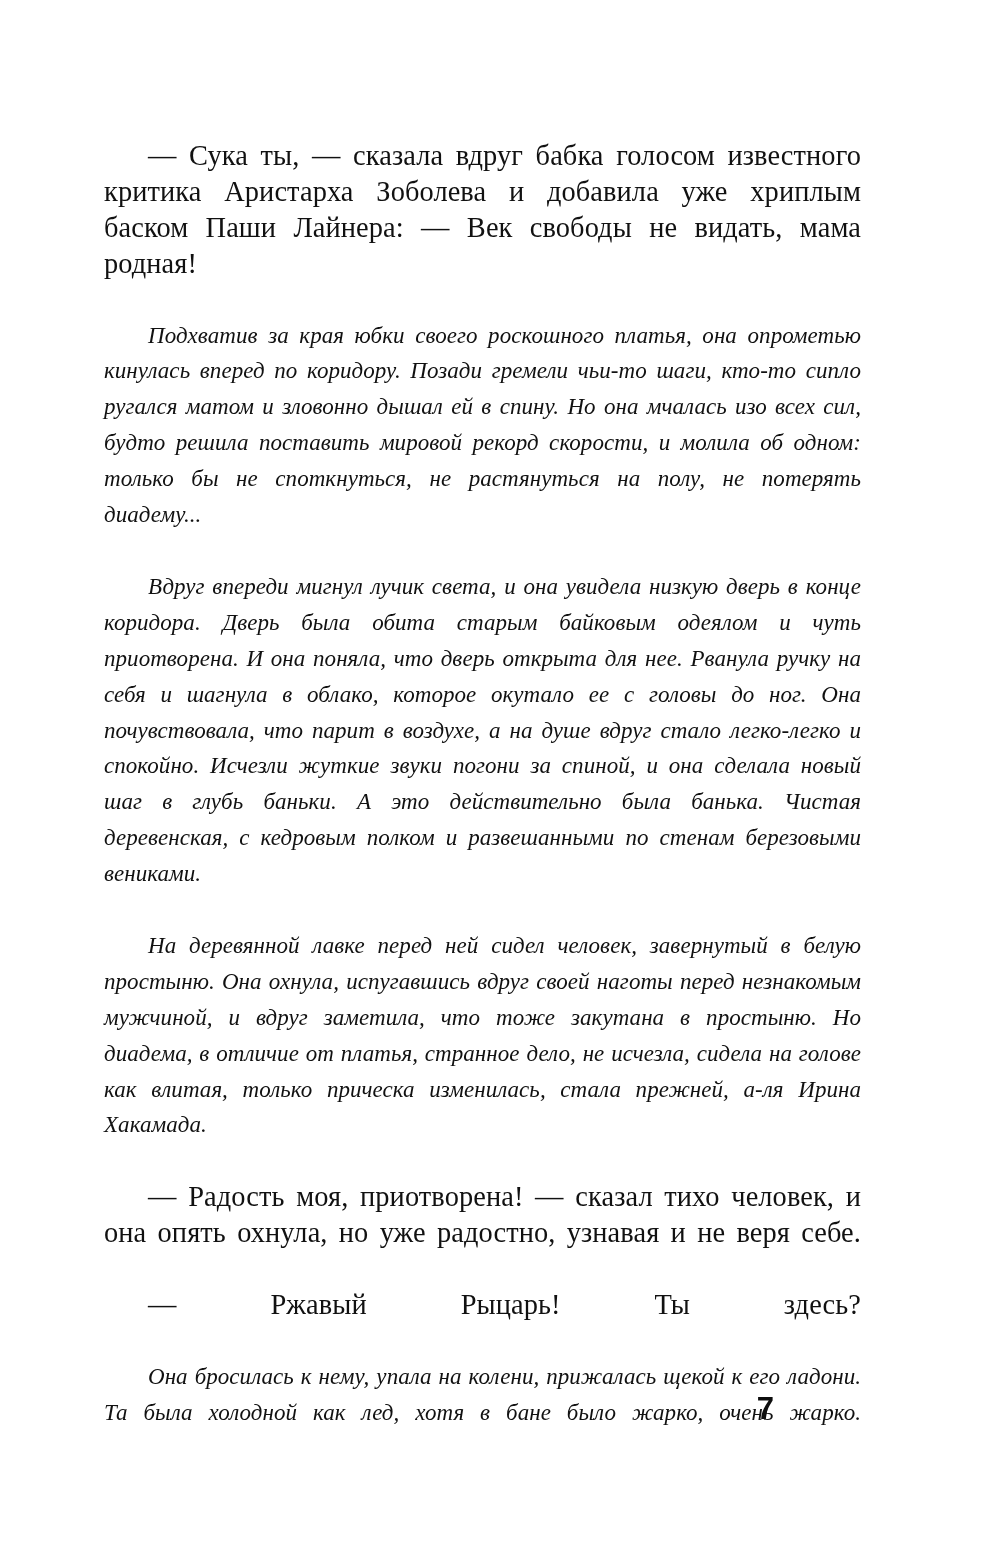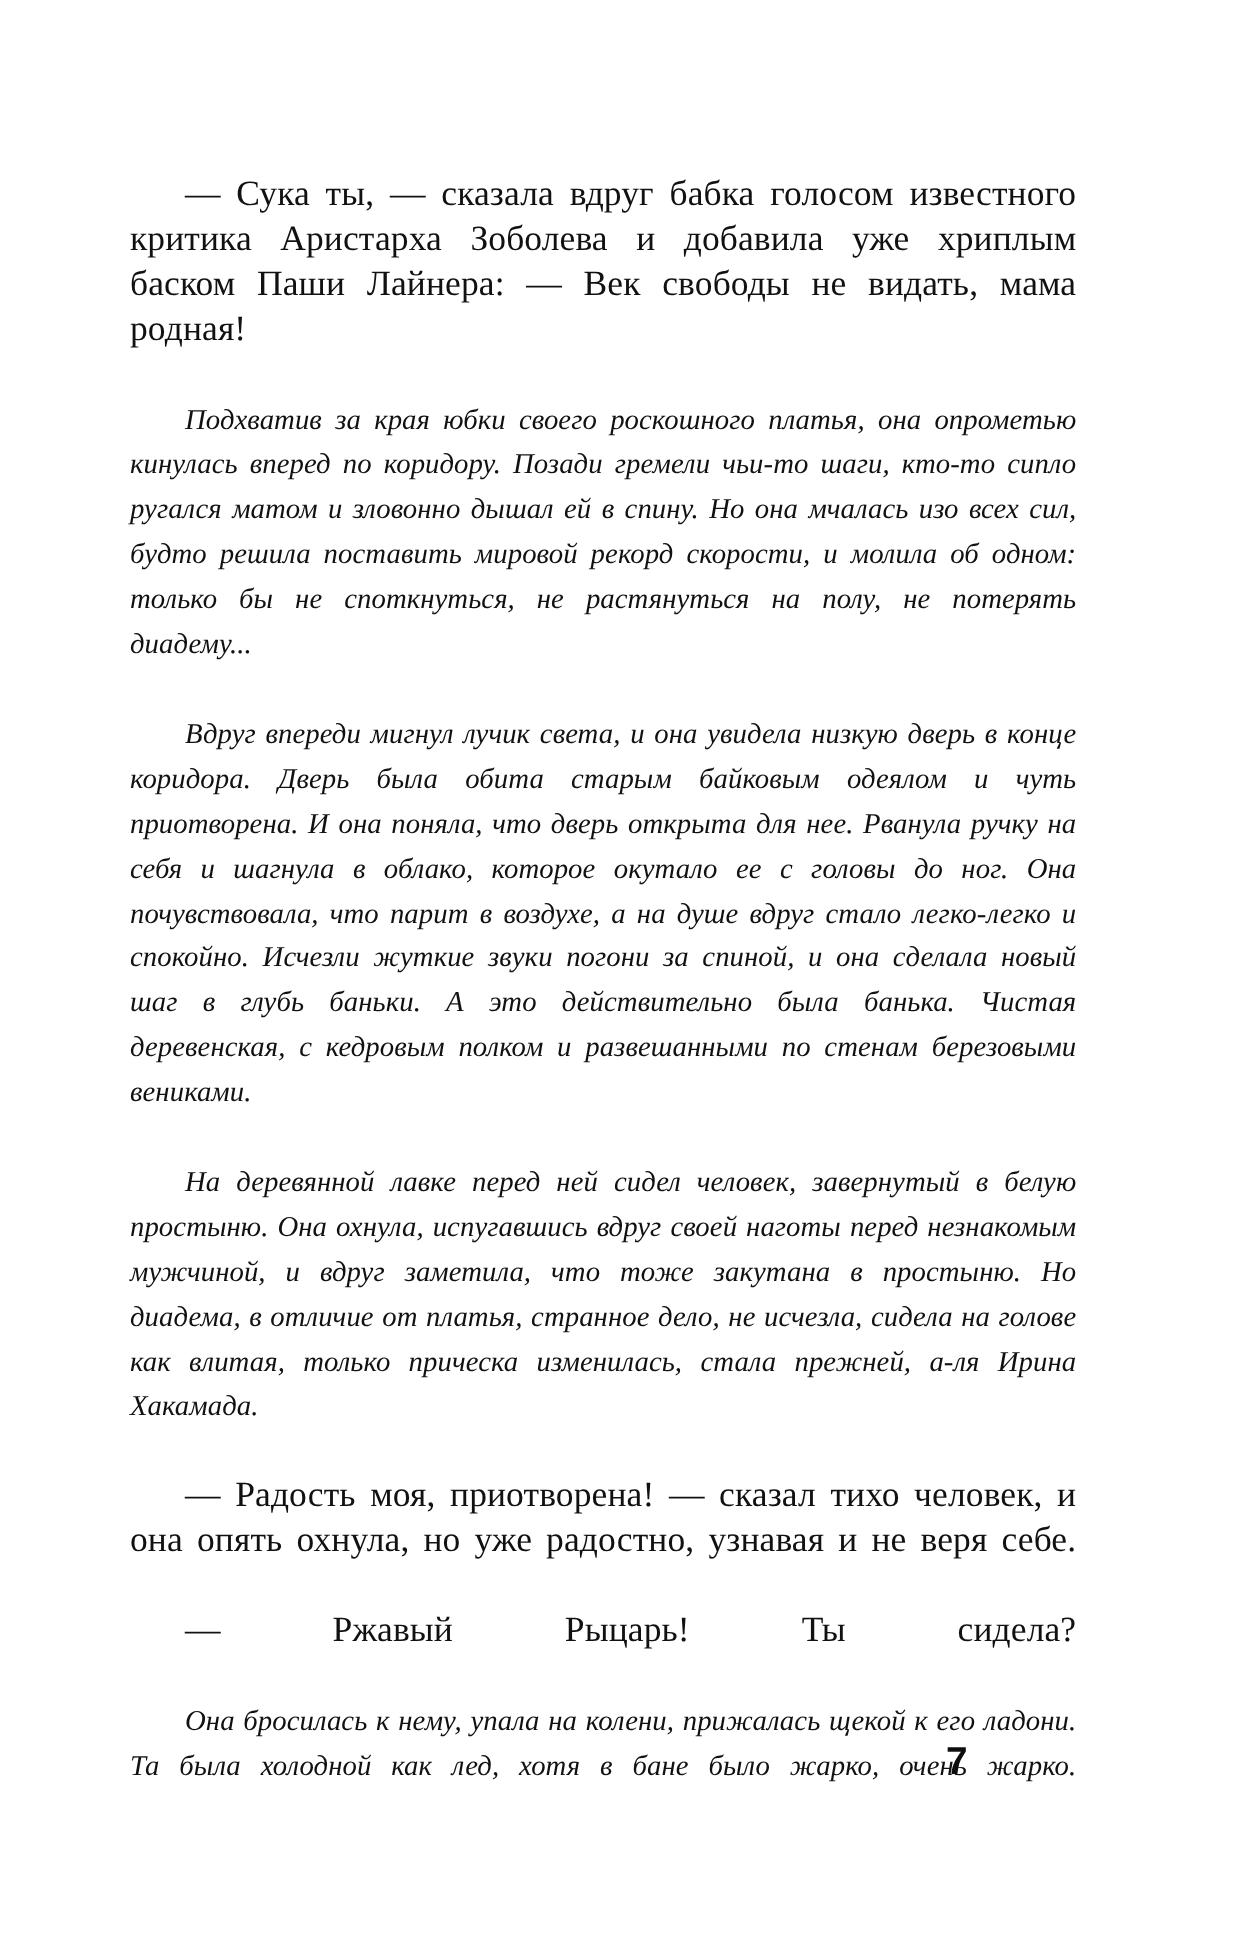--- a/index.html
+++ b/index.html
@@ -89,21 +89,21 @@
     <p class="para roman">— Сука ты, — сказала вдруг бабка голосом известного критика Аристарха Зоболева и добавила уже хриплым баском Паши Лайнера: — Век свободы не видать, мама родная!</p>
 
     <p class="para italic">Подхватив за края юбки своего роскошного платья, она опрометью кинулась вперед по коридору. Позади гремели чьи-то шаги, кто-то сипло ругался матом и зловонно дышал ей в спину. Но она мчалась изо всех сил, будто решила поставить мировой рекорд скорости, и молила об одном: только бы не споткнуться, не растянуться на полу, не потерять диадему...</p>
 
     <p class="para italic">Вдруг впереди мигнул лучик света, и она увидела низкую дверь в конце коридора. Дверь была обита старым байковым одеялом и чуть приотворена. И она поняла, что дверь открыта для нее. Рванула ручку на себя и шагнула в облако, которое окутало ее с головы до ног. Она почувствовала, что парит в воздухе, а на душе вдруг стало легко-легко и спокойно. Исчезли жуткие звуки погони за спиной, и она сделала новый шаг в глубь баньки. А это действительно была банька. Чистая деревенская, с кедровым полком и развешанными по стенам березовыми вениками.</p>
 
     <p class="para italic">На деревянной лавке перед ней сидел человек, завернутый в белую простыню. Она охнула, испугавшись вдруг своей наготы перед незнакомым мужчиной, и вдруг заметила, что тоже закутана в простыню. Но диадема, в отличие от платья, странное дело, не исчезла, сидела на голове как влитая, только прическа изменилась, стала прежней, а-ля Ирина Хакамада.</p>
 
     <p class="para roman">— Радость моя, приотворена! — сказал тихо человек, и она опять охнула, но уже радостно, узнавая и не веря себе.</p>
 
-    <p class="para roman">— Ржавый Рыцарь! Ты сидела?</p>
+    <p class="para roman">— Ржавый Рыцарь! Ты здесь?</p>
 
     <p class="para italic">Она бросилась к нему, упала на колени, прижалась щекой к его ладони. Та была холодной как лед, хотя в бане было жарко, очень жарко.</p>
 
   </div>
 
   <div id="page-number">7</div>
 
 </div>
 
 </body></html>

